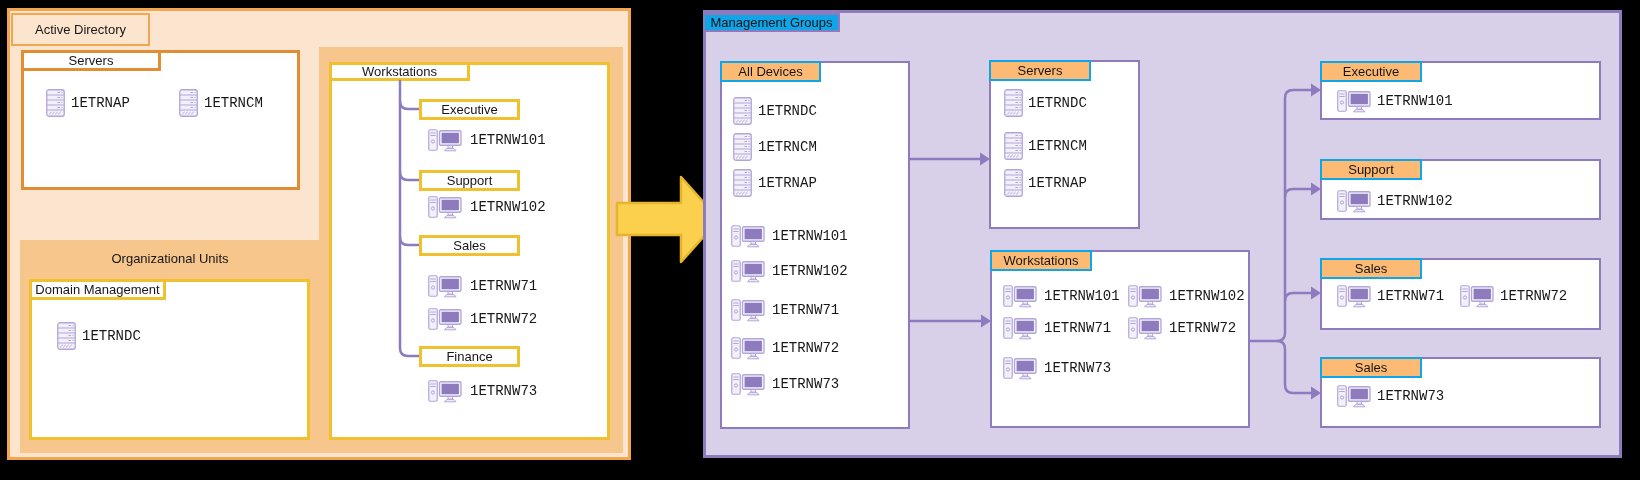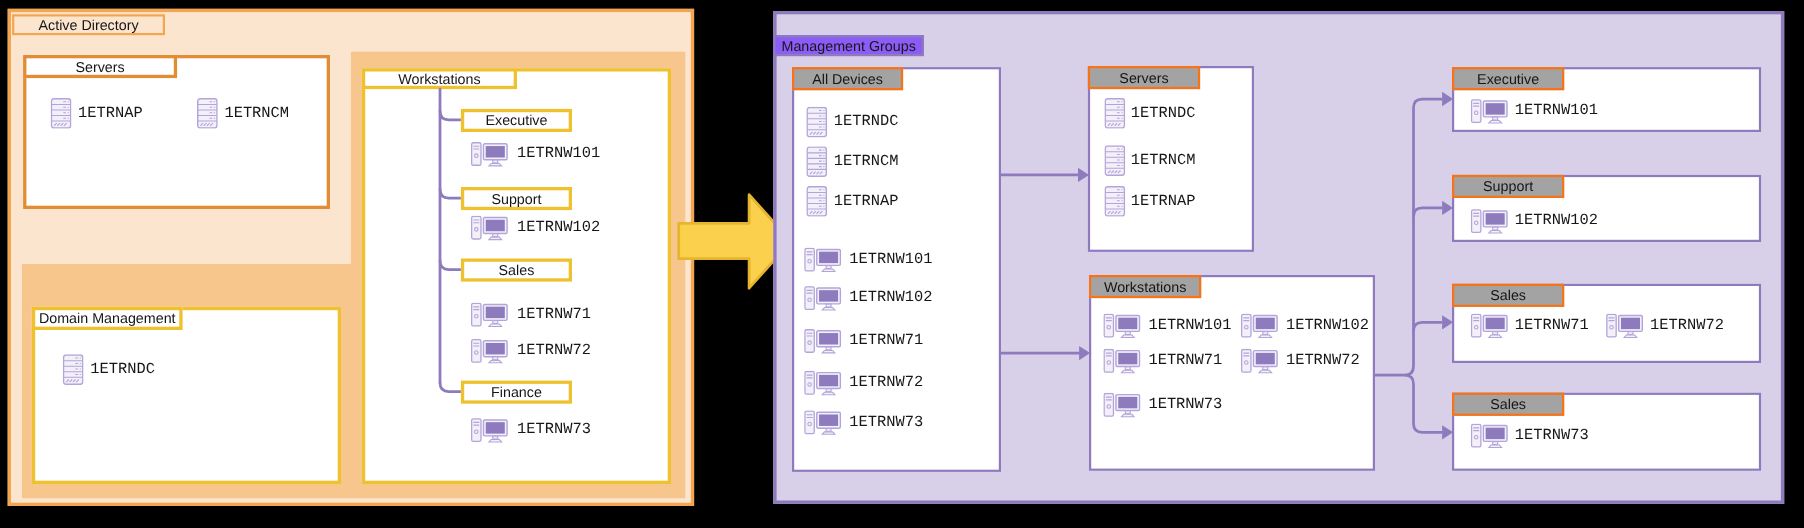--- a/index.html
+++ b/index.html
@@ -12,22 +12,22 @@
   .mg-panel{background:#D8CFE8;border:3px solid #8D7BBE;}
   
   .box-orange{background:#fff;border:3px solid #E28D33;}
   .box-yellow{background:#fff;border:3px solid #EFC12F;}
   .box-purple{background:#fff;border:2px solid #8D7BBE;}
   
   .tab{display:flex;align-items:center;justify-content:center;font-size:13px;line-height:1;}
   .tab-peach{background:#FCE5CE;border:2px solid #F3A64F;}
   .tab-orange{background:#fff;border:3px solid #E28D33;}
   .tab-yellow{background:#fff;border:3px solid #EFC12F;}
-  .tab-lav{background:#8b5cf6;border:2px solid #8D7BBE;margin-top:19px;}
-  .tab-purple{background:#a3a3a3;border:2px solid #f97316;}
+  .tab-lav{background:#0ea5e9;border:2px solid #8D7BBE;}
+  .tab-purple{background:#fdba74;border:2px solid #0ea5e9;}
   .panel-caption{font-size:13px;text-align:center;}
   .lbl{height:20px;line-height:20px;font-size:14px;white-space:nowrap;font-family:Liberation Mono, monospace;}
   svg{display:block;}
   .icon{position:absolute;}
 </style>
 </head>
 <body>
 
 <svg width="0" height="0" style="position:absolute">
   <defs>
@@ -65,20 +65,21 @@
       <polygon points="16.5,21.8 28,21.8 26,19.6 18.5,19.6" fill="#F3F0FA" stroke="#B3A5D9" stroke-width="1"></polygon>
     </g>
   </defs>
 </svg>
 
 <div class="canvas">
 
   <div class="abs ad-panel" style="left:7px;top:8px;width:624px;height:452px;"></div>
   <div class="abs tan-panel" style="left:319px;top:47px;width:304px;height:406px;"></div>
   <div class="abs tan-panel" style="left:20px;top:240px;width:299px;height:213px;"></div>
+  <div class="abs panel-caption" style="left:40px;top:251px;width:260px;">Organizational Units</div>
 
   <div class="abs box-orange" style="left:21px;top:50px;width:279px;height:140px;"></div>
   <div class="abs tab tab-orange" style="left:21px;top:50px;width:140px;height:21px;">Servers</div>
   <svg class="icon" style="left:46px;top:89px" width="19" height="28" viewBox="0 0 19 28">
       <use href="#server-ic"></use>
     </svg>
   <div class="abs lbl" style="left:71px;top:93px;">1ETRNAP</div>
   <svg class="icon" style="left:179px;top:89px" width="19" height="28" viewBox="0 0 19 28">
       <use href="#server-ic"></use>
     </svg>
@@ -125,21 +126,21 @@
       <use href="#ws-ic"></use>
     </svg>
   <div class="abs lbl" style="left:470px;top:309px;">1ETRNW72</div>
 
   <div class="abs tab tab-yellow" style="left:419px;top:346px;width:101px;height:21px;">Finance</div>
   <svg class="icon" style="left:428px;top:380px" width="34" height="23" viewBox="0 0 34 23">
       <use href="#ws-ic"></use>
     </svg>
   <div class="abs lbl" style="left:470px;top:381px;">1ETRNW73</div>
 
-  <div class="abs tab tab-peach" style="left:11px;top:13px;width:139px;height:19px;">Active Directory</div>
+  <div class="abs tab tab-peach" style="left:11px;top:13px;width:139px;height:33px;">Active Directory</div>
 
   <svg class="abs" style="left:610px;top:170px" width="120" height="100">
     <polygon points="7,33 71,33 71,7 109,49.5 71,92 71,65 7,65" fill="#FBD04C" stroke="#E7B52D" stroke-width="2.5" stroke-linejoin="round"></polygon>
   </svg>
 
   <div class="abs mg-panel" style="left:703px;top:10px;width:919px;height:448px;"></div>
   <div class="abs tab tab-lav" style="left:703px;top:13px;width:137px;height:19px;">Management Groups</div>
 
   <div class="abs box-purple" style="left:720px;top:61px;width:190px;height:368px;"></div>
   <div class="abs tab tab-purple" style="left:720px;top:61px;width:101px;height:21px;">All Devices</div>

